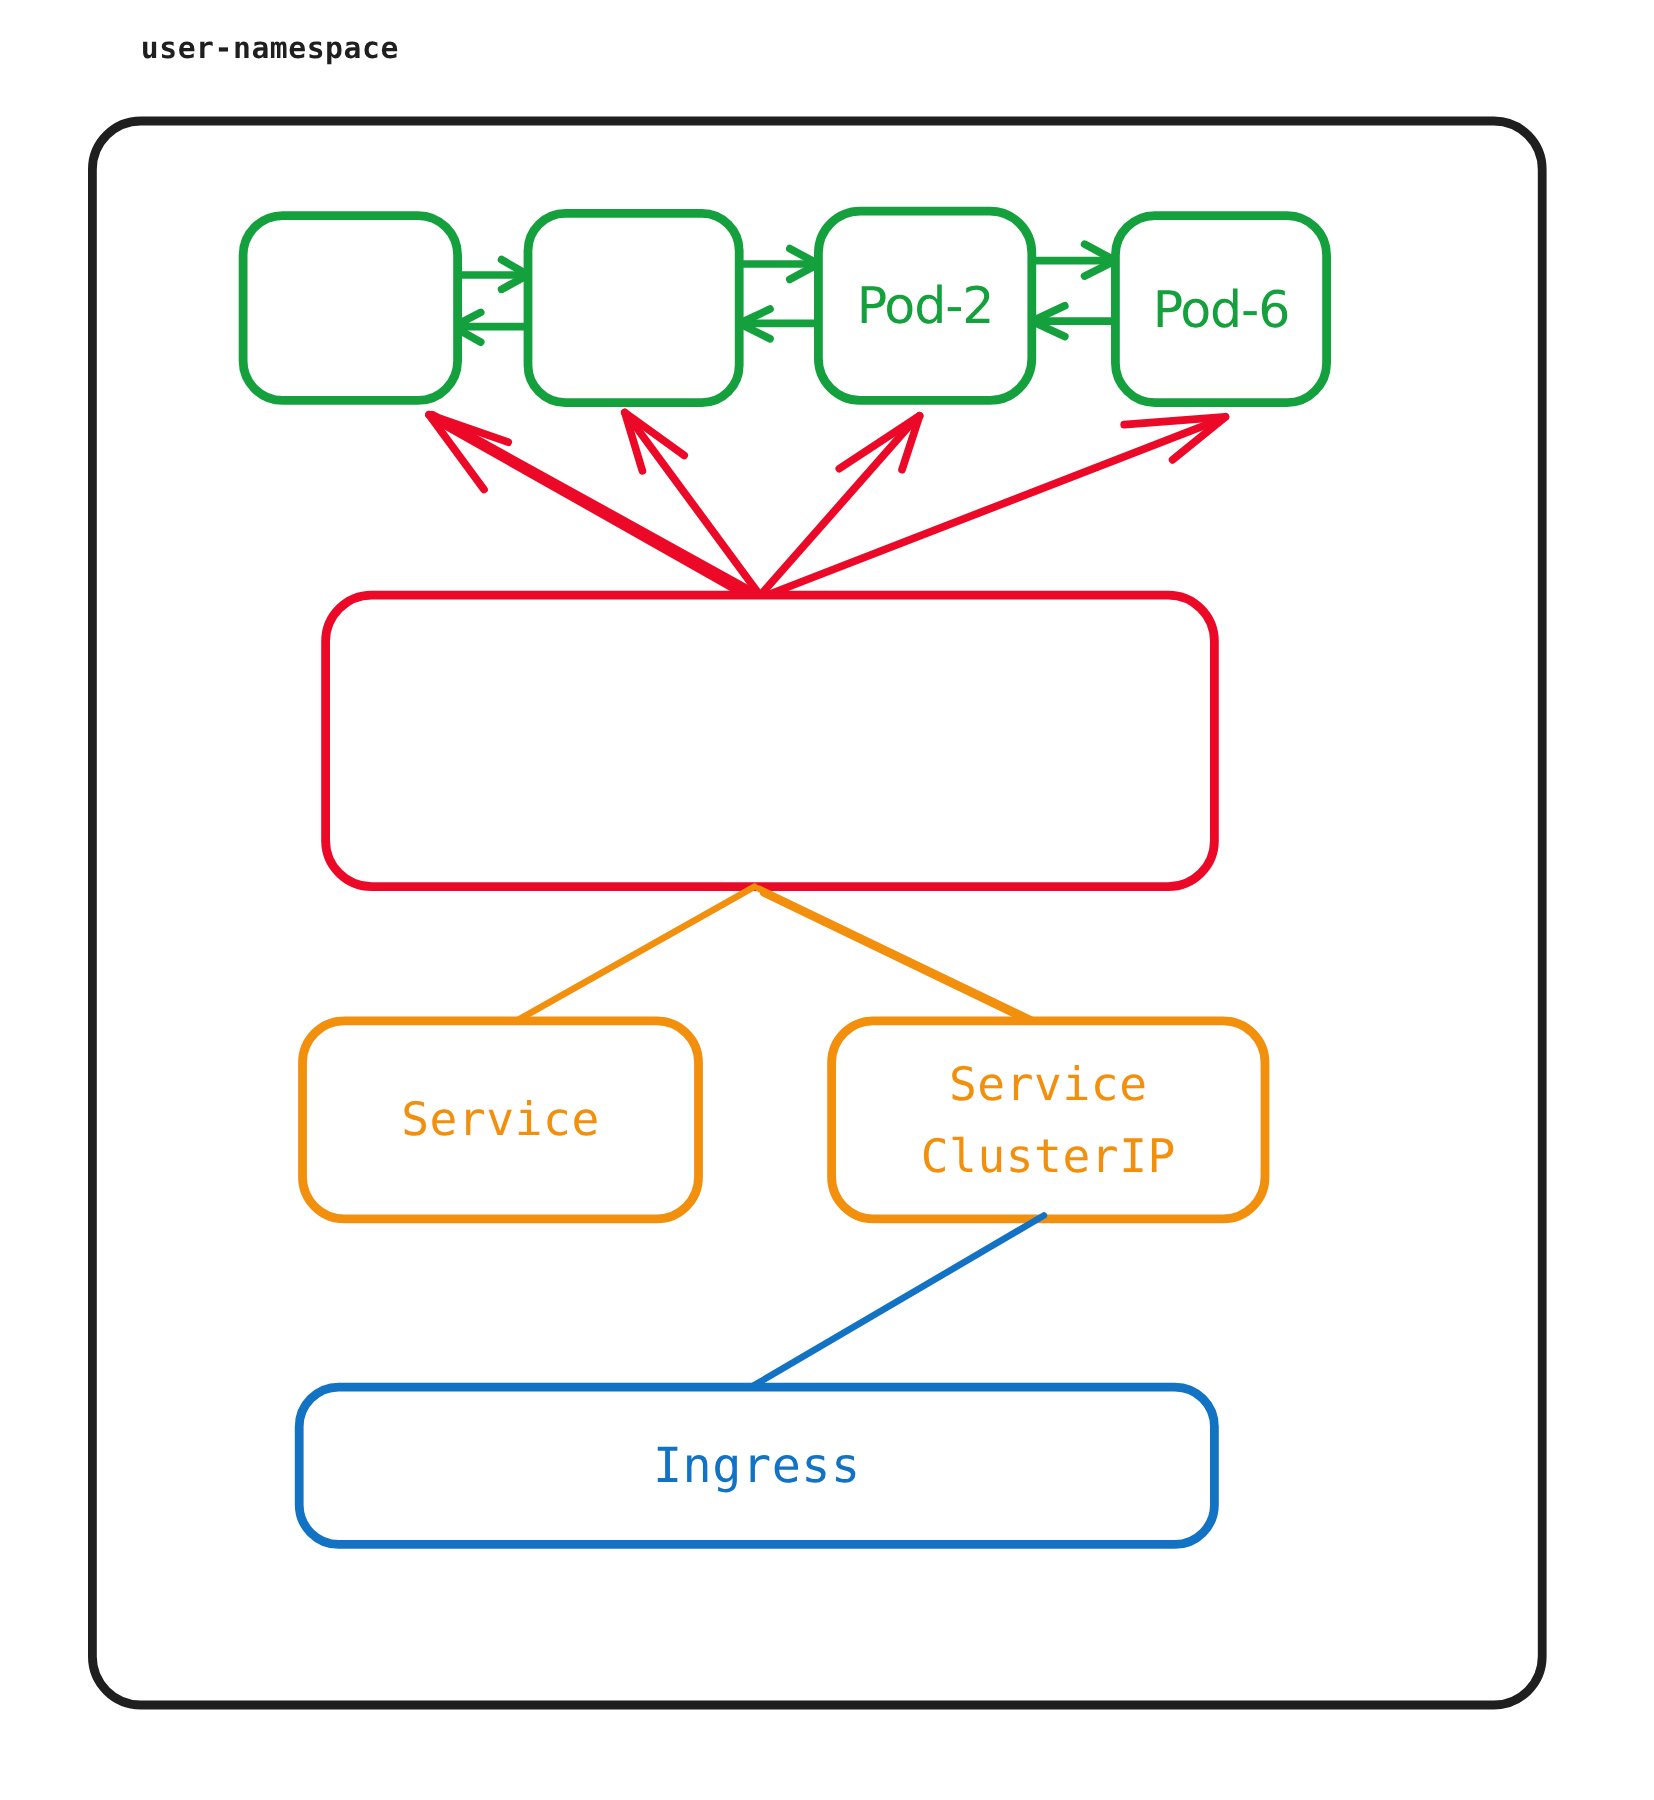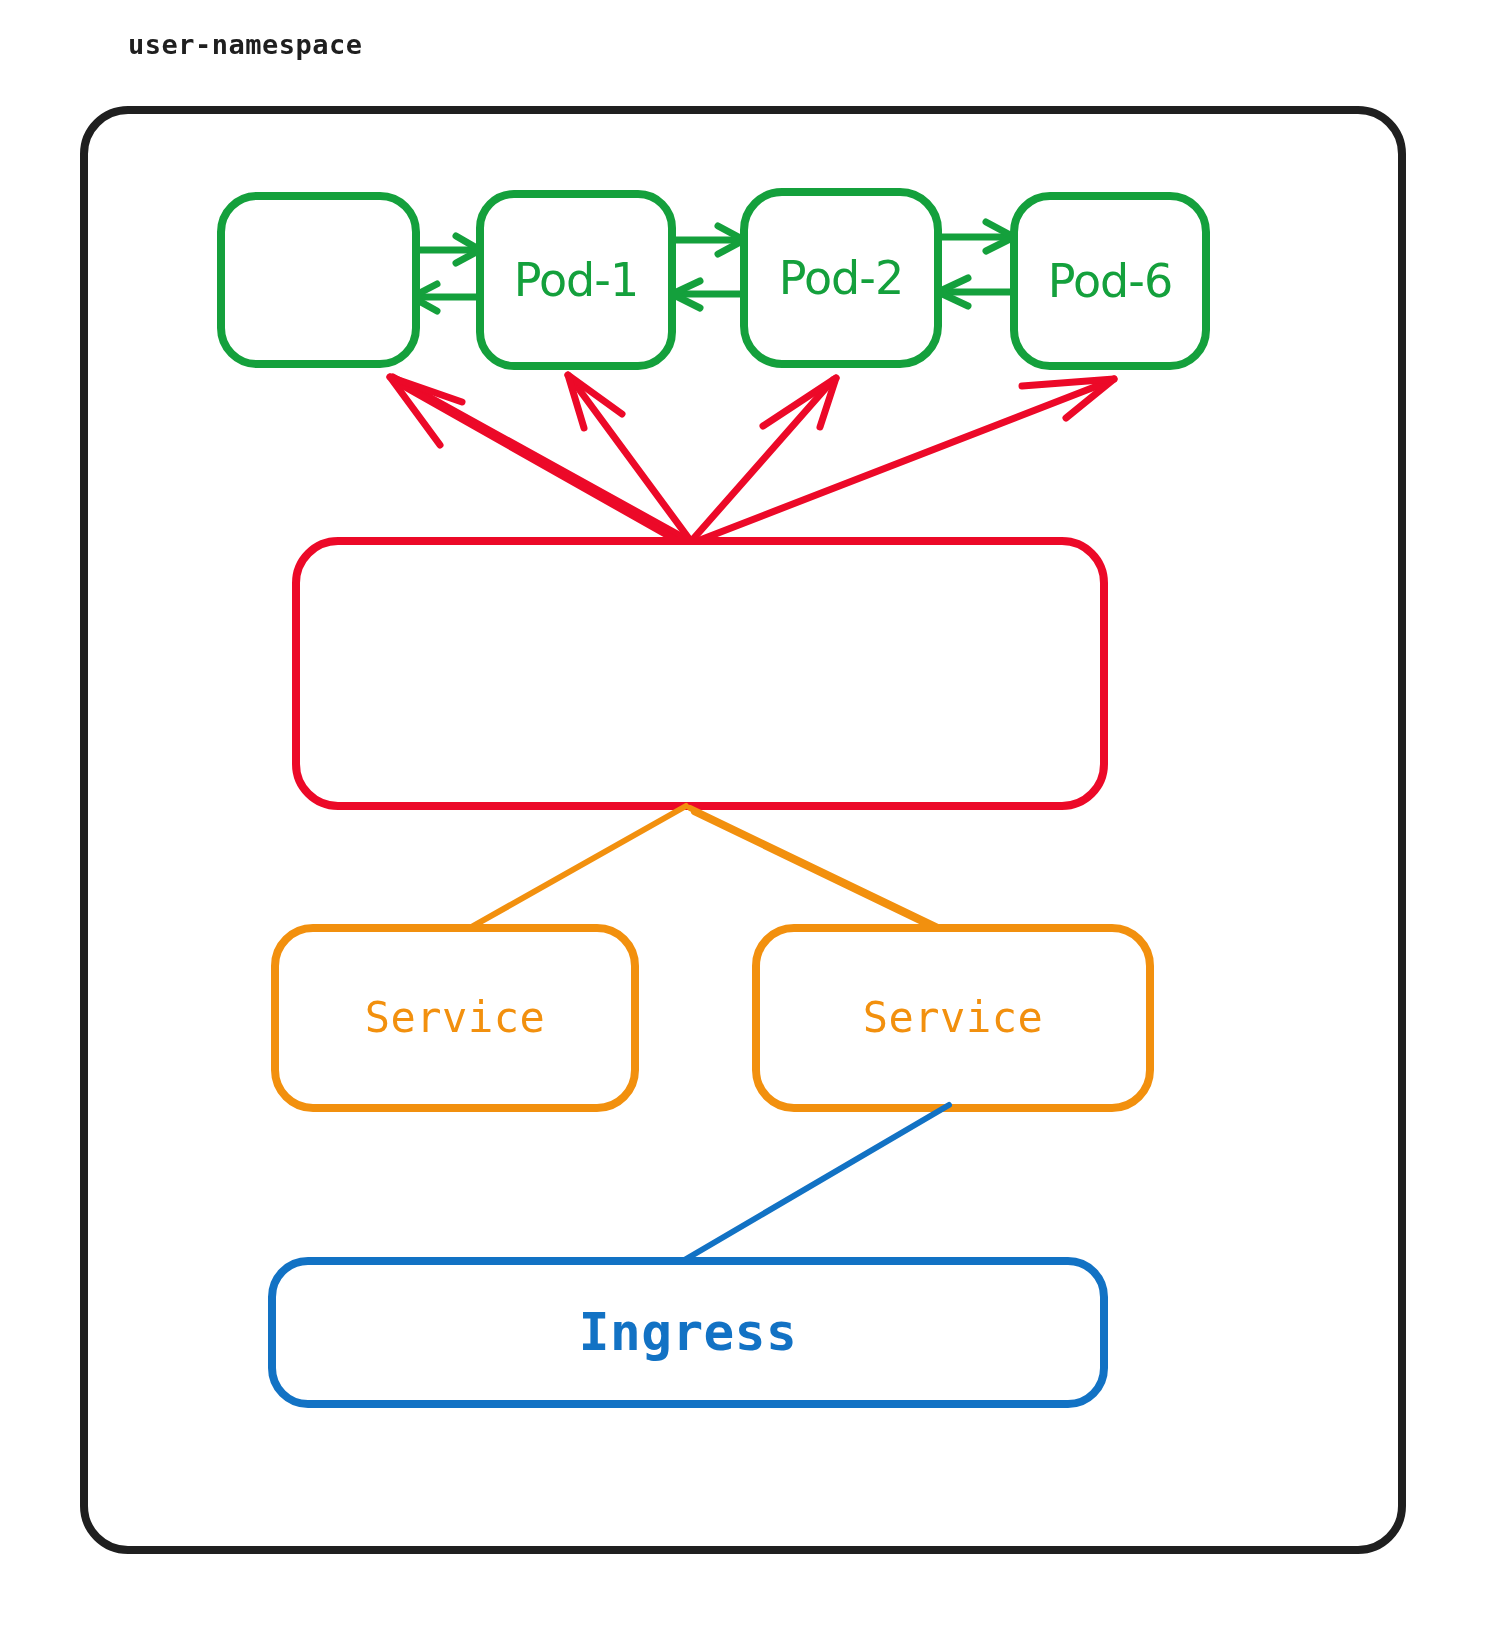--- a/index.html
+++ b/index.html
@@ -78,22 +78,22 @@
     font-family: "DejaVu Sans Mono", monospace;
     font-size: 42px;
     font-weight: 500;
     color: #f2900e;
     line-height: 1.55;
     letter-spacing: 0.5px;
   }
 
   .ing-label {
     font-family: "DejaVu Sans Mono", monospace;
-    font-size: 51px;
-    font-weight: 700;
+    font-size: 44px;
+    font-weight: 400;
     color: #1272c4;
     letter-spacing: 0.5px;
   }
 </style>
 </head>
 <body>
 
 <div id="canvas">
 
   <div class="ns-title">user-namespace</div>
@@ -157,30 +157,30 @@
     <rect x="756" y="928" width="394" height="180" rx="38" ry="38" fill="#ffffff" stroke="#f2900e" stroke-width="8"></rect>
 
     <g stroke="#1272c4" stroke-width="6" fill="none" stroke-linecap="round">
       <path d="M 949 1105 L 681 1262"></path>
     </g>
 
     <rect x="272" y="1261" width="832" height="143" rx="36" ry="36" fill="#ffffff" stroke="#1272c4" stroke-width="8"></rect>
   </svg>
 
 
-  <div class="node-label pod-label" style="left:480px; top:194px; width:192px; height:172px;">Pod-1</div>
 
   <div class="node-label pod-label" style="left:744px; top:192px; width:194px; height:172px;">Pod-2</div>
 
   <div class="node-label pod-label" style="left:1014px; top:196px; width:192px; height:170px;">Pod-6</div>
 
 
   <div class="node-label svc-label" style="left:275px; top:928px; width:360px; height:180px;">
     <span>Service</span>
   </div>
 
   <div class="node-label svc-label" style="left:756px; top:928px; width:394px; height:180px;">
     <span>Service</span>
+    <span>ClusterIP</span>
   </div>
 
   <div class="node-label ing-label" style="left:272px; top:1261px; width:832px; height:143px;">Ingress</div>
 
 </div>
 
 </body></html>

